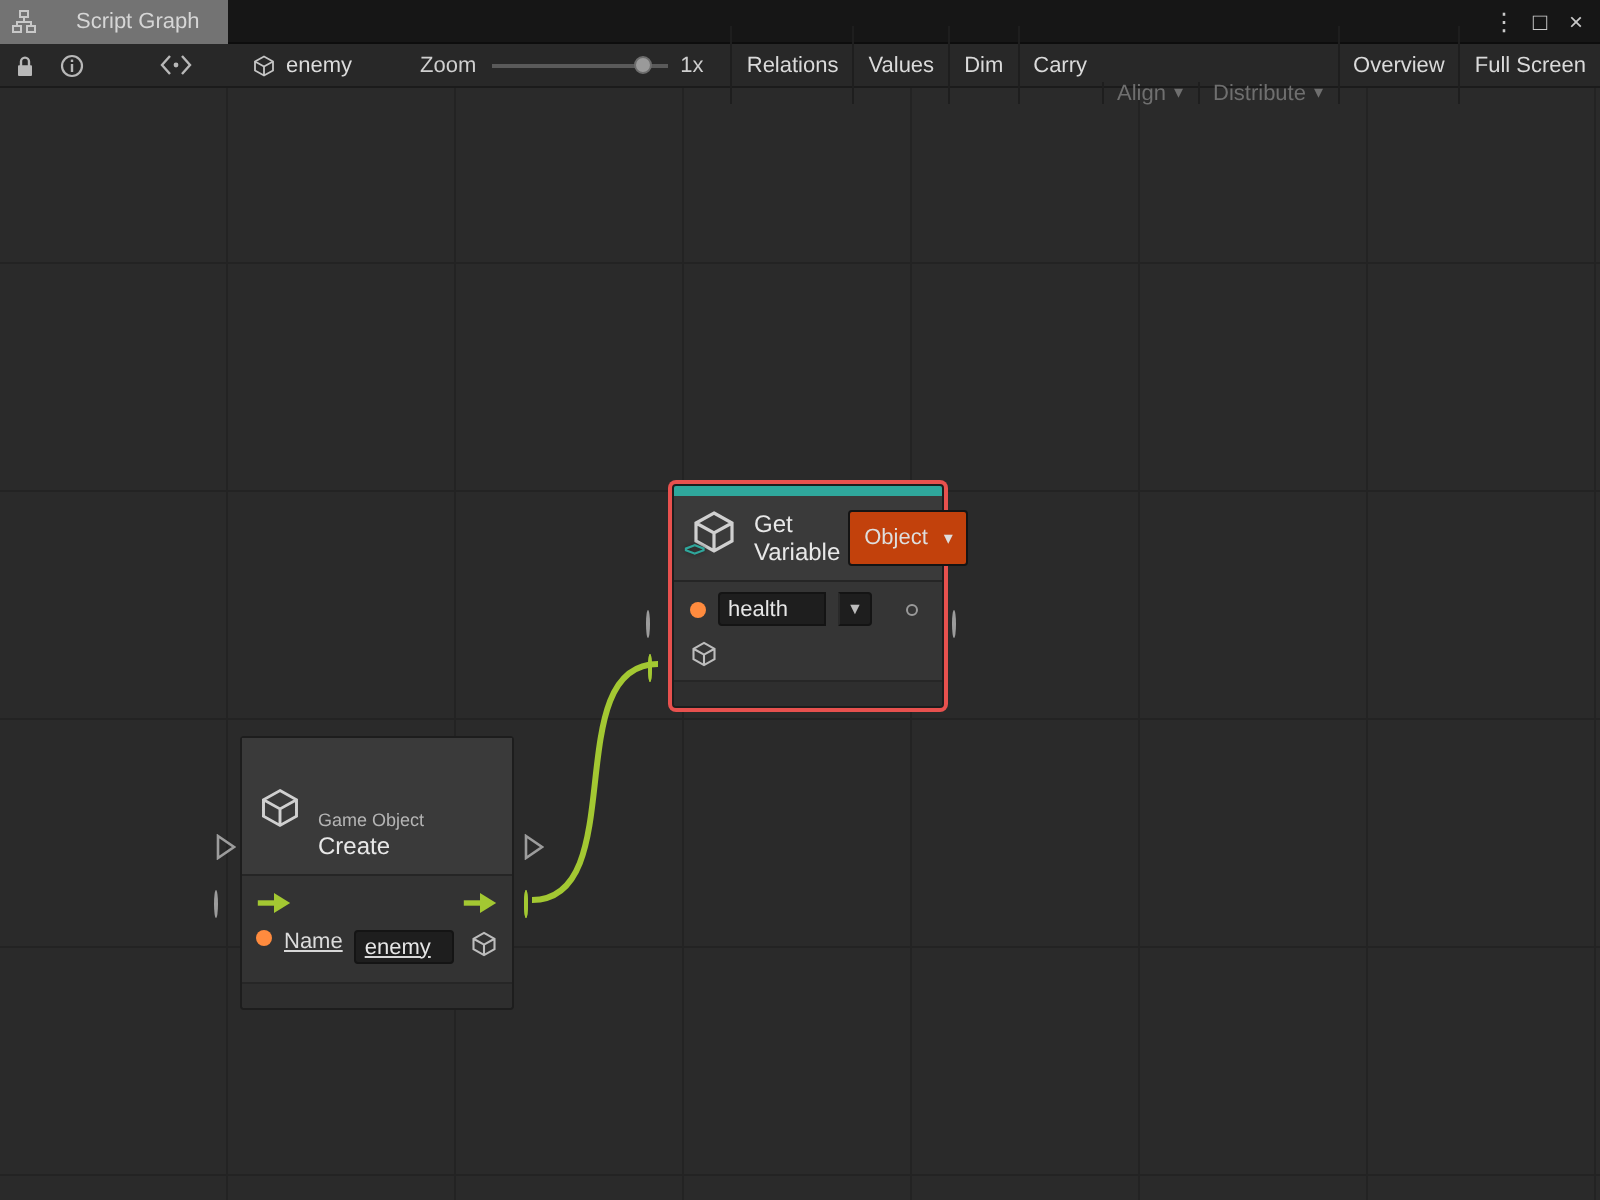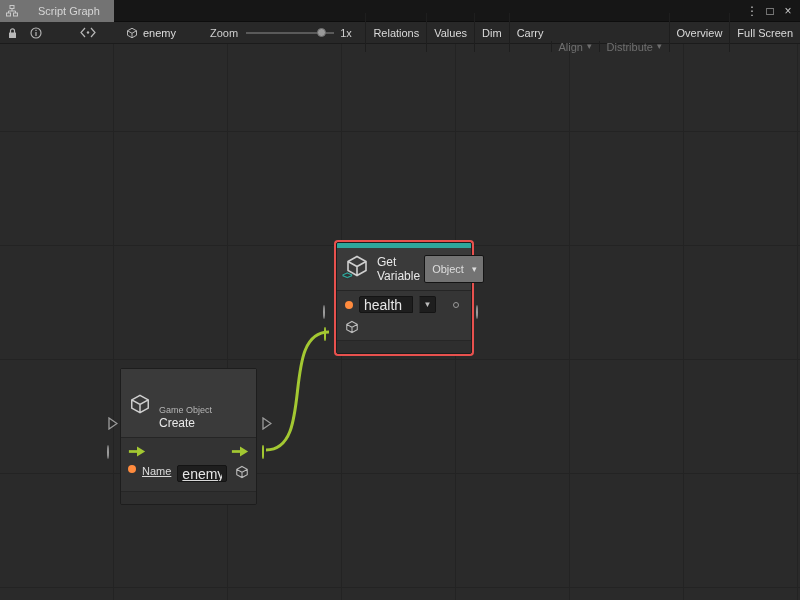--- a/index.html
+++ b/index.html
@@ -41,25 +41,25 @@
   .node-footer { height:13px; background:#2e2e2e; border-top:1px solid #262626; border-radius:0 0 2px 2px; }
   .node-title { font-size:12px; color:#e8e8e8; }
   .node-divider { height:1px; background:#252525; }
 
   .node-getvar { left:336px; top:198px; width:136px; }
   .accent { height:5px; background:var(--accent-teal, #2fa79c); border-radius:1px 1px 0 0; }
   .gv-header { display:flex; gap:8px; padding:6px 8px 7px 8px; background:#3a3a3a; align-items:flex-start; }
   .icon-cube { position:relative; display:inline-flex; }
   .code-badge { position:absolute; left:-3px; bottom:-3px; color:var(--accent-teal,#2fa79c); font-weight:bold; font-size:10px; letter-spacing:-1px; text-shadow:0 0 2px #222; }
   .gv-head-right { display:flex; gap:4px; padding-top:1px; }
-  .dropdown { display:inline-flex; align-items:center; gap:8px; background:#737373; border:1px solid #141414; border-radius:2px; padding:1px 7px; color:#dedede; width:max-content; cursor:default;text-align:center; }
+  .dropdown { display:inline-flex; align-items:center; gap:8px; background:#c2410c; border:1px solid #141414; border-radius:2px; padding:1px 7px; color:#dedede; width:max-content; cursor:default;text-align:center; }
   .gv-row1 { display:flex; align-items:center; gap:6px; padding:5px 8px; }
   .gv-row2 { display:flex; align-items:center; padding:2px 8px 6px 8px; }
   .dot { width:8px; height:8px; border-radius:50%; background:var(--port-orange,#ff8b3e); flex:0 0 auto; }
-  .field { background:#1e1e1e; border:1px solid #141414; color:#e6e6e6; font-size:14px; font-family:"Liberation Sans",sans-serif; height:17px; padding:0 4px; width:54px; border-radius:2px 0 0 2px; }
+  .field { background:#1e1e1e; border:1px solid #141414; color:#e6e6e6; font-size:11px; font-family:"Liberation Sans",sans-serif; height:17px; padding:0 4px; width:54px; border-radius:2px 0 0 2px; }
   .field-dd { width:17px; height:17px; background:#1e1e1e; border:1px solid #141414; border-left:1px solid #2a2a2a; color:#bdbdbd; font-size:8px; line-height:15px; text-align:center; border-radius:0 2px 2px 0; cursor:default; }
   .mini-circle { width:6px; height:6px; border:1px solid #9a9a9a; border-radius:50%; margin-left:auto; margin-right:4px; }
 
   .node-create { left:120px; top:324px; width:137px; background:#333333; }
   .cr-header { display:flex; gap:8px; padding:8px 8px 7px 8px; background:#3a3a3a; align-items:center; }
   .cr-texts { display:flex; flex-direction:column; gap:1px; }
   .cr-category { font-size:9px; color:#b5b5b5;margin-top:28px; }
   .cr-row1 { display:flex; align-items:center; justify-content:space-between; height:27px; padding:0 7px; }
   .cr-row2 { display:flex; gap:6px; height:26px; padding:0 7px;text-decoration:underline; }
   .cr-row2 .field { width:50px; border-radius:2px; }

